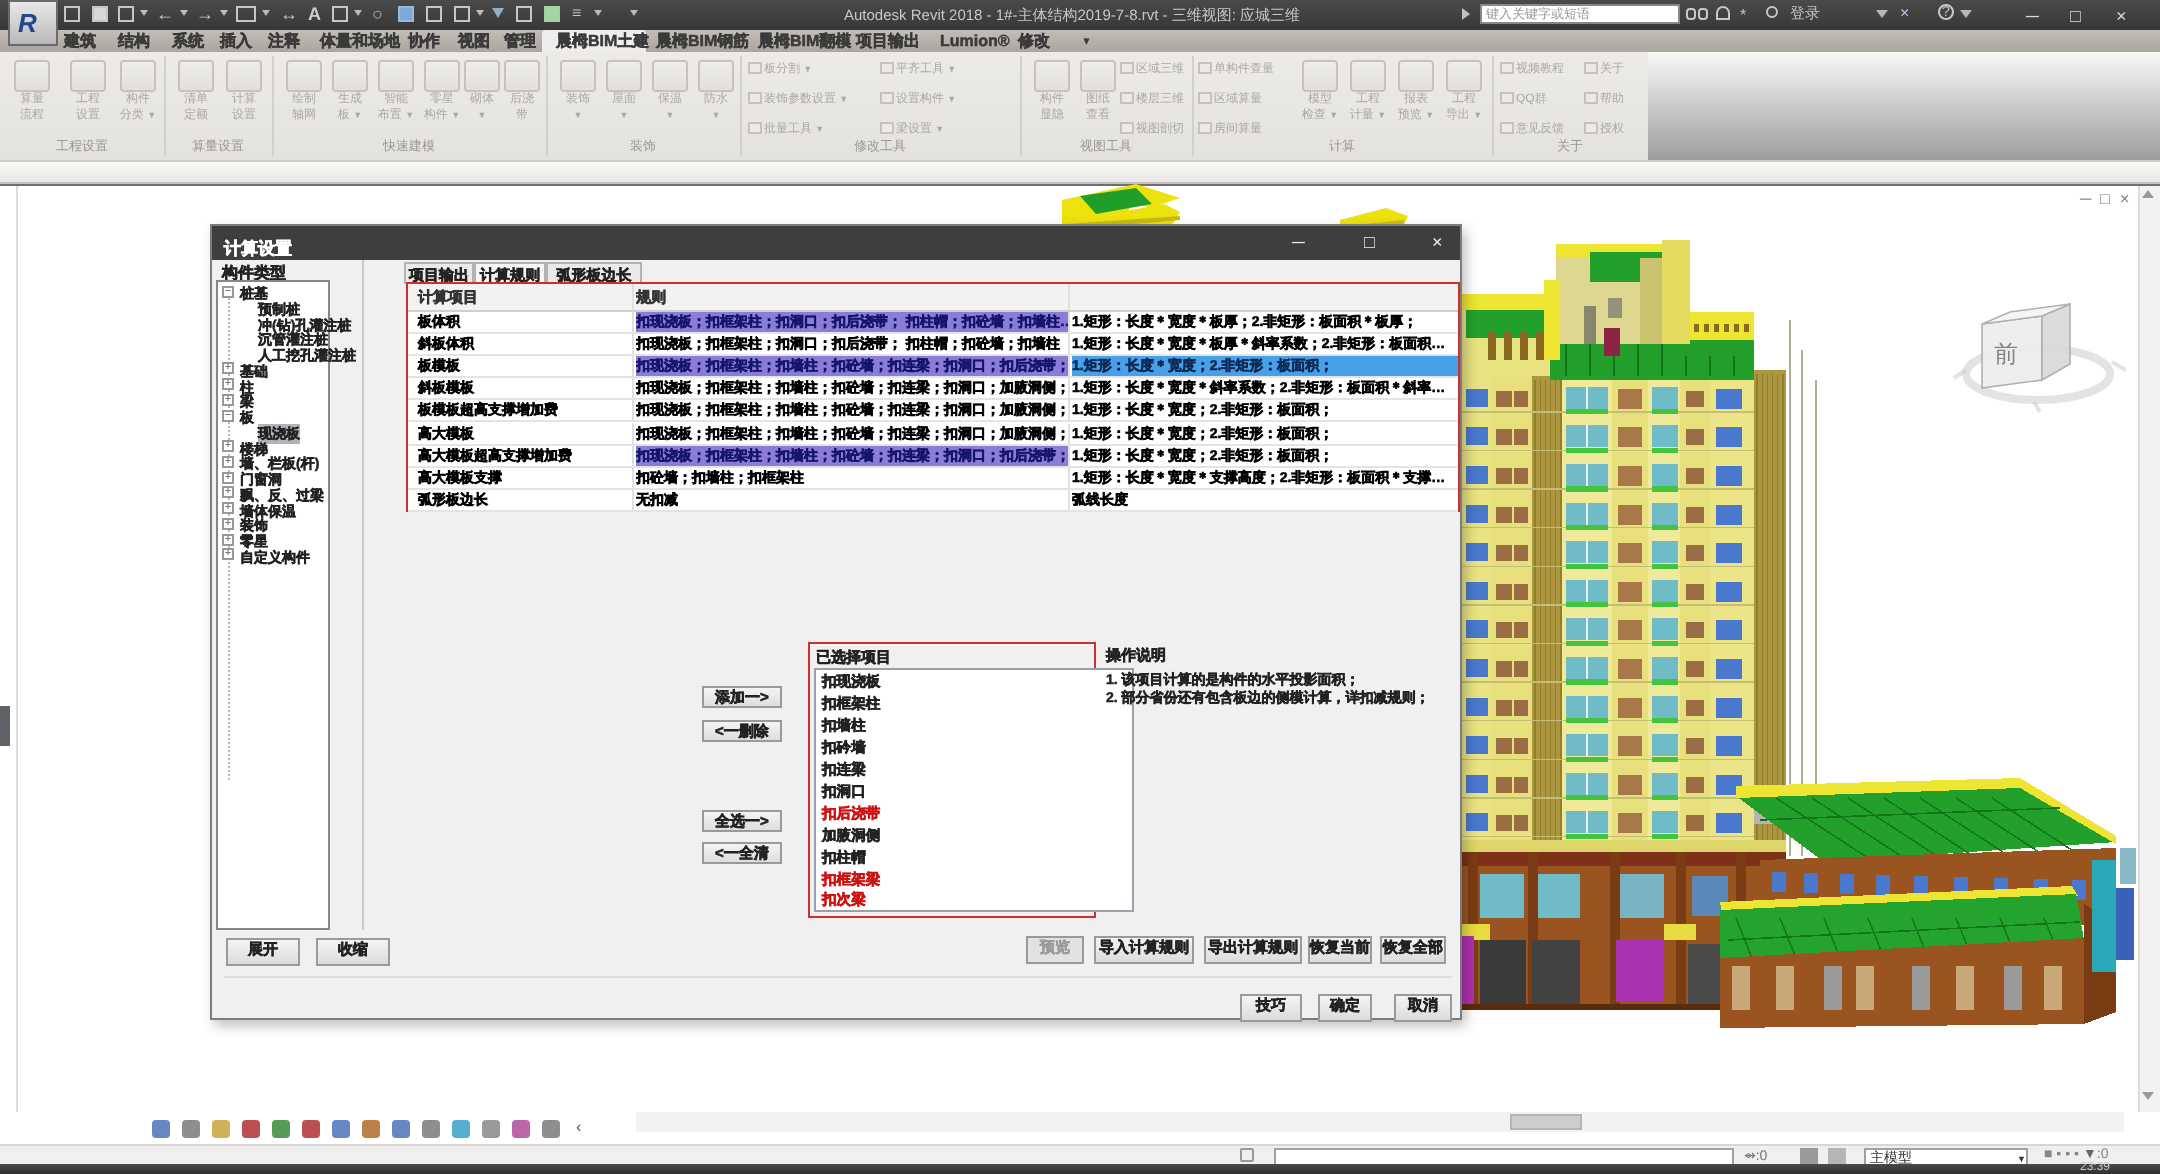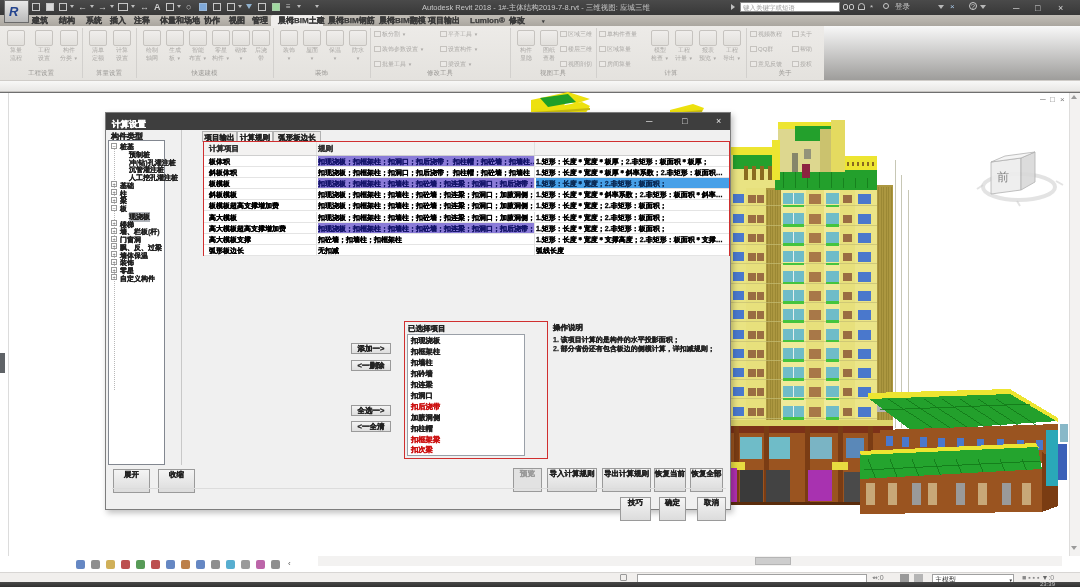--- a/index.html
+++ b/index.html
@@ -68,21 +68,21 @@
 
 .redbox{position:absolute;border:1.5px solid #d02f2f;background:#f0f0f0}
 .lstlabel{position:absolute;left:3px;top:2px;font-size:7.5px;font-weight:bold;color:#222;-webkit-text-stroke:0.3px #222}
 .lstinner{position:absolute;left:2px;top:12px;background:#fff;border:1px solid #9aa0a8;font-size:7.3px;color:#222}
 .li{position:absolute;left:3px;white-space:nowrap;font-weight:bold;-webkit-text-stroke:0.3px currentColor}
 .red{color:#cc1111}
 .mbtn{position:absolute;width:40px;height:11px;background:linear-gradient(#f4f4f4,#dedede);border:1px solid #9a9a9a;font-size:7.5px;font-weight:bold;-webkit-text-stroke:0.3px currentColor;text-align:center;line-height:10px;color:#222}
 #opslabel{left:447px;top:210px;font-size:7.5px;font-weight:bold;color:#222;-webkit-text-stroke:0.3px #222}
 .opstext{position:absolute;font-size:7px;font-weight:bold;color:#222;white-space:nowrap;-webkit-text-stroke:0.25px #222}
 #dlgsep{left:6px;top:375px;width:614px;height:1px;background:#dcdcdc}
-.dbtn{position:absolute;height:24px;background:linear-gradient(#f4f4f4,#dcdcdc);border:1px solid #9a9a9a;font-size:7.5px;font-weight:bold;-webkit-text-stroke:0.3px currentColor;text-align:center;line-height:10px;color:#222}
+.dbtn{position:absolute;height:14px;background:linear-gradient(#f4f4f4,#dcdcdc);border:1px solid #9a9a9a;font-size:7.5px;font-weight:bold;-webkit-text-stroke:0.3px currentColor;text-align:center;line-height:10px;color:#222}
 .dis{color:#9a9a9a;background:#e2e2e2}
 </style></head>
 <body>
 <div id="page">
 
   <div class="abs" id="titlebar"></div>
   <div class="abs" id="applogo">
       <span class="r">R</span>
     </div>
   <div class="abs" style="left:32px;top:3px;width:8px;height:8px;border:1px solid #c6c6c6;"></div>
@@ -764,21 +764,21 @@
           <span class="c1">弧形板边长</span>
           <span class="c2" style="height:100%">无扣减</span>
           <span class="c3" style="height:100%">弧线长度</span>
           <span class="vl1"></span>
           <span class="vl2"></span>
         </div>
       </div>
 
     <div class="redbox" style="left:298px;top:208px;width:144px;height:138px">
       <div class="lstlabel">已选择项目</div>
-      <div class="lstinner" style="width:118px;height:122px">
+      <div class="lstinner" style="width:160px;height:122px">
         <div class="li" style="top:1px">扣现浇板</div>
         <div class="li" style="top:12px">扣框架柱</div>
         <div class="li" style="top:23px">扣墙柱</div>
         <div class="li" style="top:34px">扣砛墙</div>
         <div class="li" style="top:45px">扣连梁</div>
         <div class="li" style="top:56px">扣洞口</div>
         <div class="li red" style="top:67px">扣后浇带</div>
         <div class="li" style="top:78px">加腋洞侧</div>
         <div class="li" style="top:89px">扣柱帽</div>
         <div class="li red" style="top:100px">扣框架梁</div>

